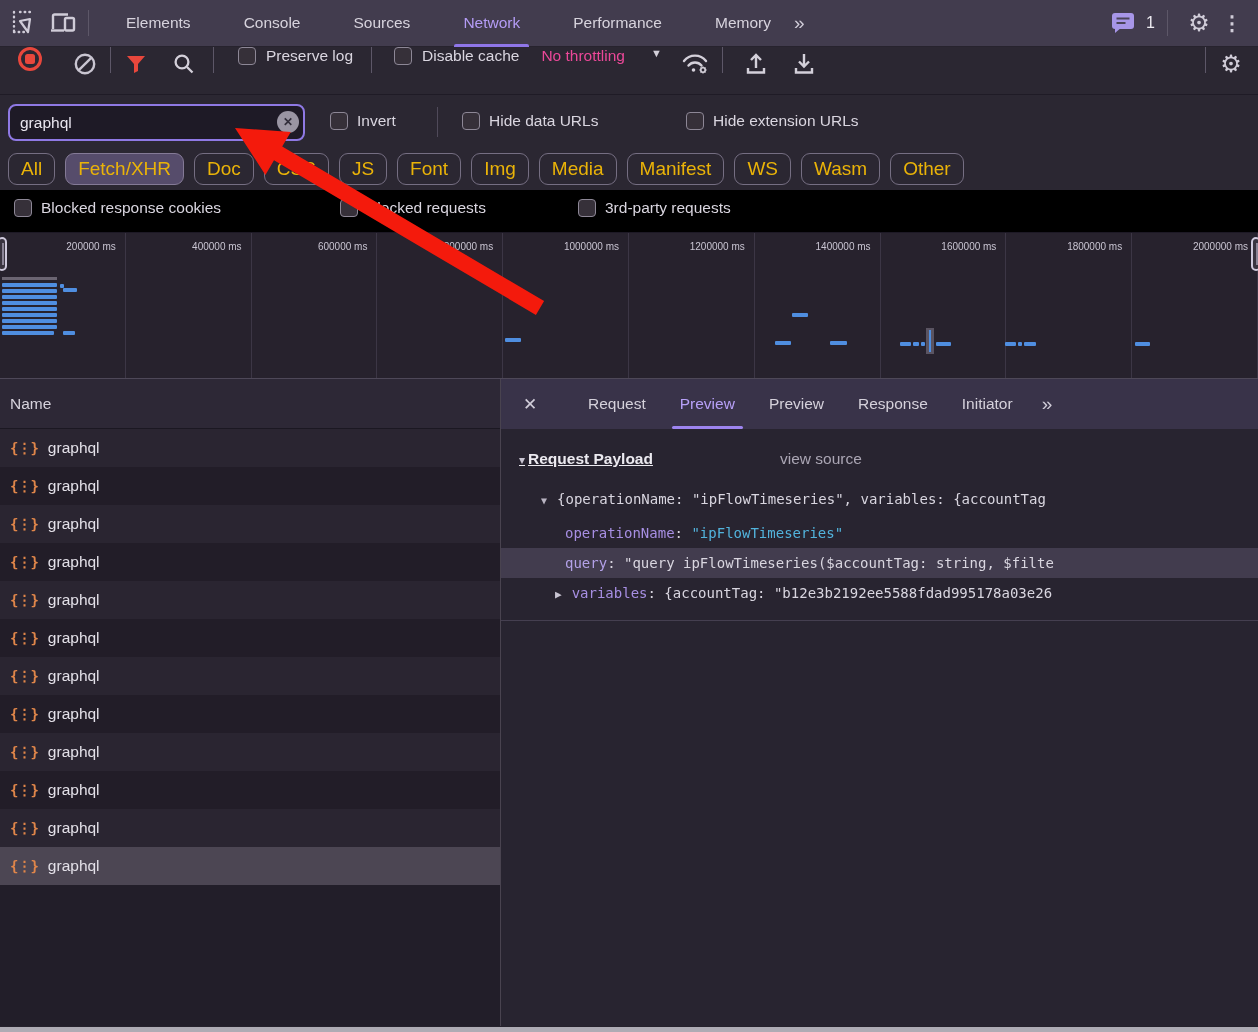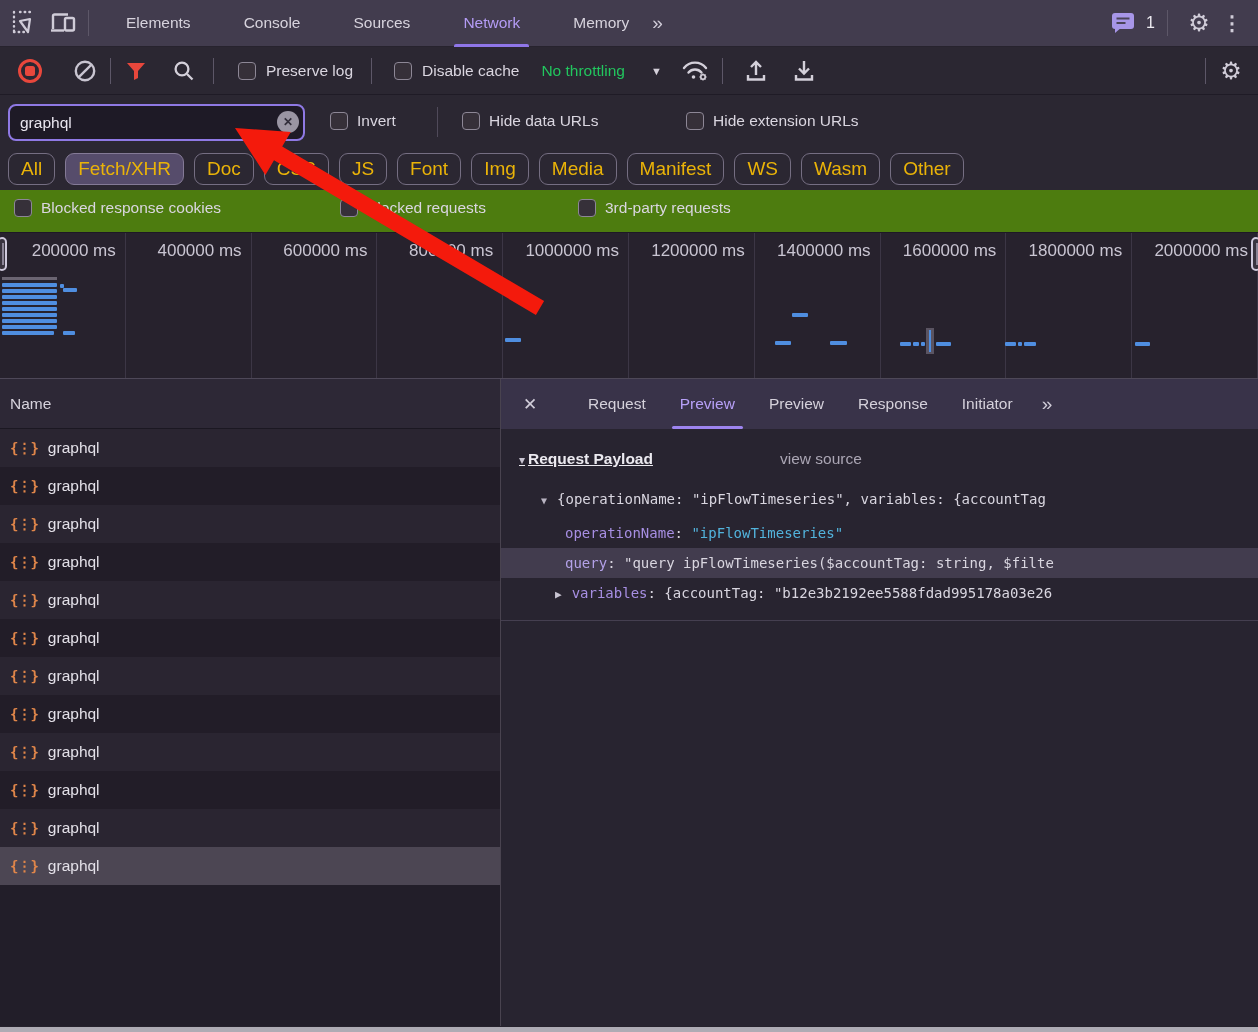--- a/index.html
+++ b/index.html
@@ -20,28 +20,28 @@
   .tab.active::after { content:""; position:absolute; left:6px; right:6px; bottom:0; height:3px;
                        background:#8f76e8; border-radius:2px 2px 0 0; }
   .more-glyph { color:#d0ccd8; font-size:19px; padding:0 8px; letter-spacing:-2px; }
   .tb-right { margin-left:auto; display:flex; align-items:center; padding-right:10px; }
   .msg-count { color:#eceaf0; font-size:16px; margin:0 4px 0 6px; }
   .glyph-gear { font-size:24px; color:#d0ccd8; line-height:1; }
   .glyph-kebab { font-size:20px; color:#d0ccd8; font-weight:bold; padding:0 6px; }
 
   
   .toolbar { position:absolute; left:0; top:47px; width:1258px; height:48px; background:#2b2732;
-             display:flex; align-items:center; border-bottom:1px solid #1f1b26; }
+             display:flex; align-items:flex-start; border-bottom:1px solid #1f1b26; }
   .rec { width:24px; height:24px; border:3px solid #e8473c; border-radius:50%; margin-left:18px;
          display:flex; align-items:center; justify-content:center; flex:0 0 auto; }
   .rec i { width:10px; height:10px; background:#e8473c; border-radius:2.5px; }
   .clear-ic { margin-left:26px; }
   .cb { width:18px; height:18px; border:1.5px solid #8d8796; border-radius:4px; background:#363039; flex:0 0 auto; }
   .tb-label { color:#dad6e0; font-size:15.5px; margin-left:10px; white-space:nowrap; }
-  .throttle { color:#22c55e; font-size:15.5px; margin-left:22px; white-space:nowrap; }
+  .throttle { color:#ec4899; font-size:15.5px; margin-left:22px; white-space:nowrap; }
   .dd-arrow { color:#d4d0da; font-size:11px; margin-left:26px; }
   .toolbar .spacer { flex:1; }
 
   
   .filterrow { position:absolute; left:0; top:95px; width:1258px; height:53px; background:#2b2732; }
   .filter-input { position:absolute; left:8px; top:9px; width:297px; height:37px; background:#1e1a26;
                   border:2px solid #8f79e4; border-radius:8px; color:#e9e6ef; font-size:15.5px;
                   padding:0 34px 0 10px; outline:none; font-family:"Liberation Sans",sans-serif; }
   .clear-btn { position:absolute; left:277px; top:16px; width:22px; height:22px; border-radius:50%;
                background:#9a95a3; color:#312d3a; font-size:12px; font-weight:bold;
@@ -51,28 +51,28 @@
   .fr-div { position:absolute; left:437px; top:12px; width:1px; height:30px; background:#504a5a; }
 
   
   .chiprow { position:absolute; left:0; top:148px; width:1258px; height:42px; background:#2b2732;
              display:flex; align-items:center; padding-left:8px; }
   .chip { border:1.5px solid #756e82; border-radius:9px; color:#eab308; font-size:19px; font-weight:500;
           padding:4px 12px; margin-right:10px; white-space:nowrap; background:transparent; }
   .chip.active { background:#564c6b; border-color:#847a96; }
 
   
-  .optrow { position:absolute; left:0; top:190px; width:1258px; height:42px; background:#4d7c0f;text-decoration:underline; }
+  .optrow { position:absolute; left:0; top:190px; width:1258px; height:42px; background:#000000;text-decoration:underline; }
   .opt { position:absolute; top:9px; display:flex; align-items:center; }
 
   
   .timeline { position:absolute; left:0; top:232px; width:1258px; height:147px; background:#27222d;
               border-top:1px solid #1d1925; border-bottom:1px solid #4e4858; overflow:hidden; }
   .tl-cols { position:absolute; inset:0; display:flex; }
-  .tl-col { flex:1 1 0; border-right:1px solid #3c3645; color:#c9c5d2; font-size:17px;
+  .tl-col { flex:1 1 0; border-right:1px solid #3c3645; color:#c9c5d2; font-size:10px;
             text-align:right; padding:8px 9px 0 0; white-space:nowrap; overflow:hidden; }
   .bar { position:absolute; height:4px; background:#4f8ee0; border-radius:1px; }
   .graybar { position:absolute; left:2px; top:44px; width:55px; height:3px; background:#6b6572; }
   .tl-marker { position:absolute; left:926px; top:95px; width:8px; height:26px; background:#5a5462; }
   .tl-marker i { position:absolute; left:3px; top:2px; width:2px; height:22px; background:#4f8ee0; display:block; }
   .handle { position:absolute; top:4px; width:10px; height:34px; border:2px solid #cfc9dc; border-radius:5px;
             background:#39333f; }
   .handle i { position:absolute; left:3px; top:4px; width:1.5px; height:22px; background:#8b8496; display:block; }
   .handle.left { left:-3px; }
   .handle.right { right:-3px; }
@@ -151,20 +151,23 @@
         </div>
 
         <div class="tab">
           <span>Sources</span>
         </div>
 
         <div class="tab active">
           <span>Network</span>
         </div>
 
+        <div class="tab">
+          <span>Performance</span>
+        </div>
 
         <div class="tab">
           <span>Memory</span>
         </div>
       </div>
     <span class="more-glyph">»</span>
     <div class="tb-right">
       <span class="icon-btn">
         <svg class="ic" width="24" height="22" viewBox="0 0 24 22">
           <rect x="1" y="1" width="22" height="16" rx="3" fill="#a796e8"></rect>

